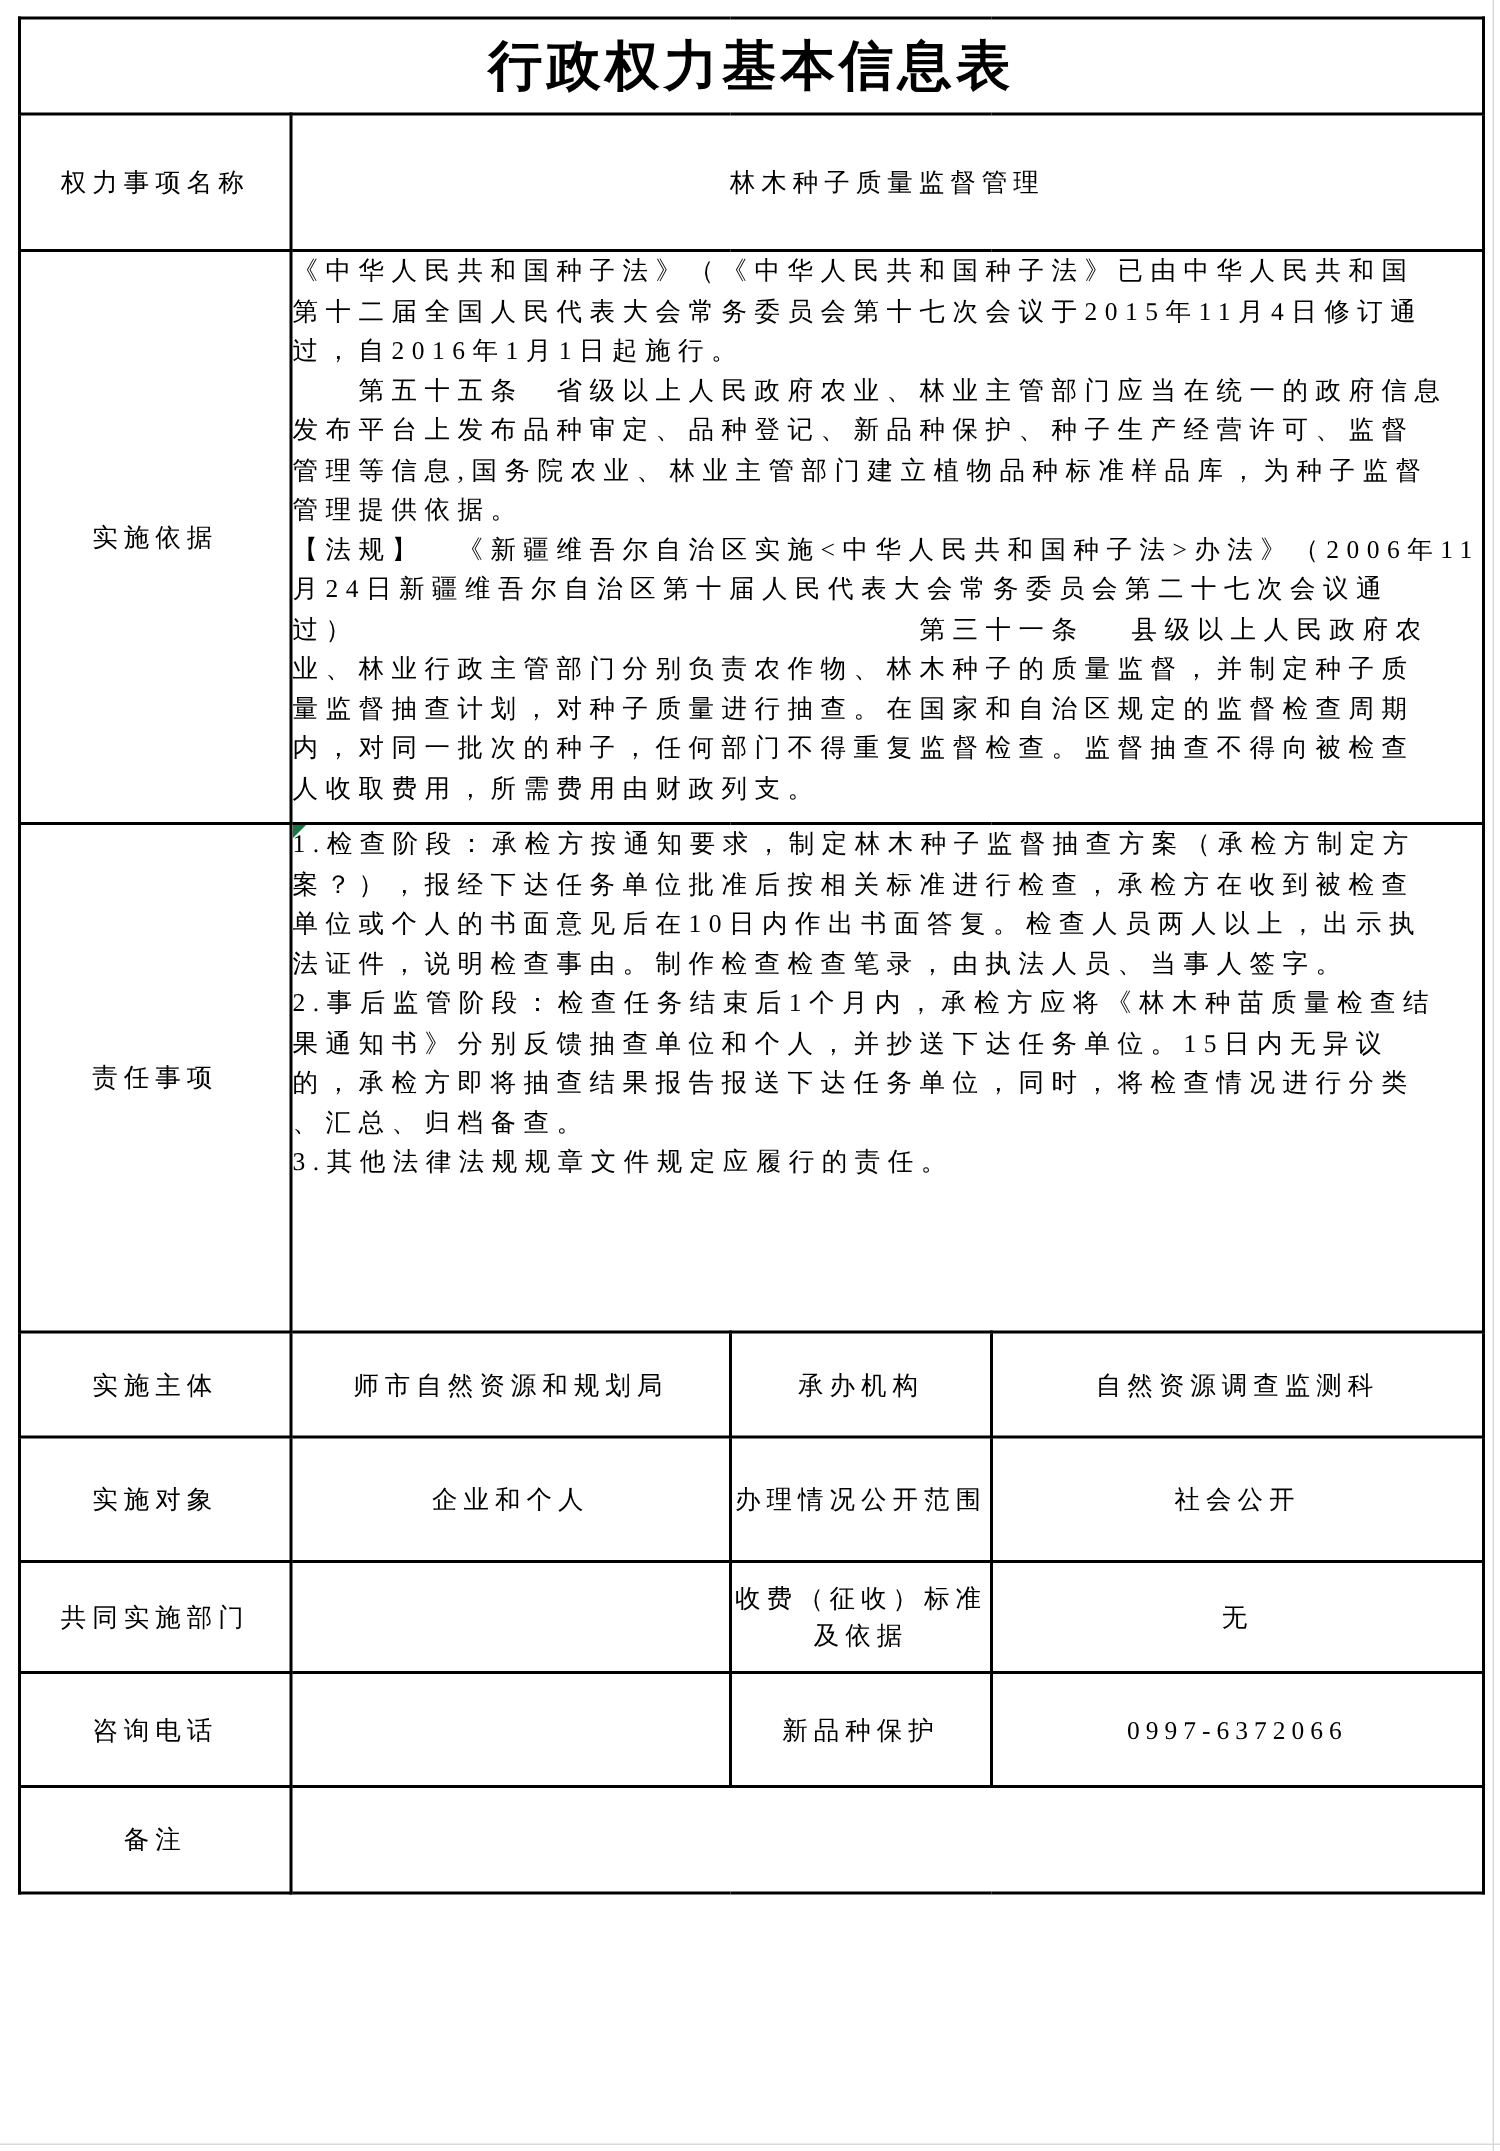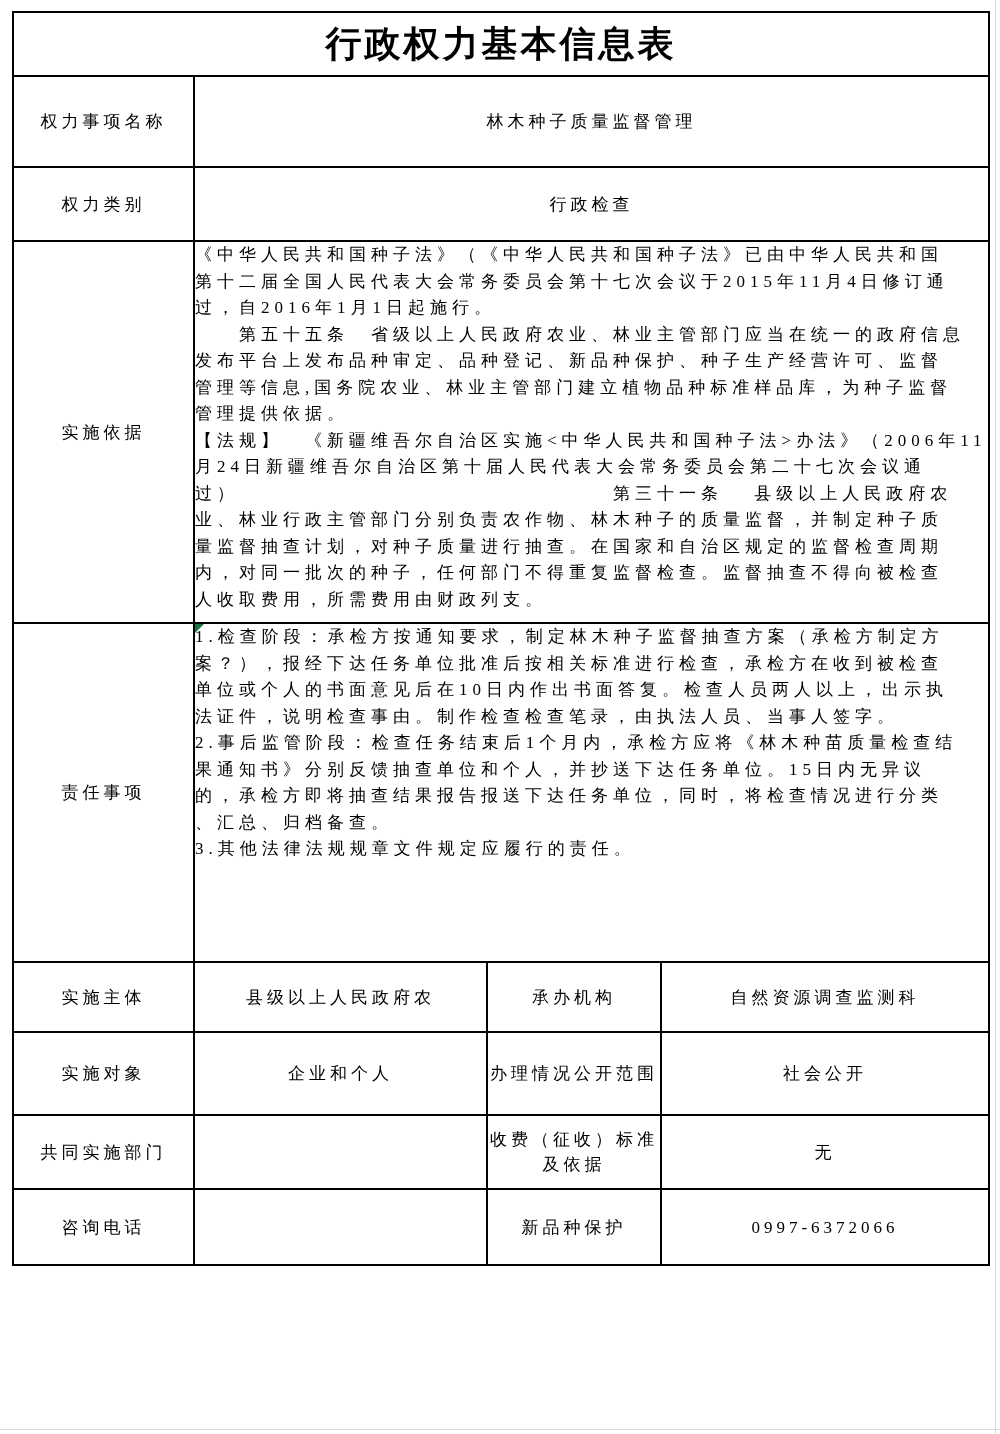--- a/index.html
+++ b/index.html
@@ -86,24 +86,20 @@
     <tbody>
         <tr class="r0">
       <td class="title-cell" colspan="4">行政权力基本信息表</td>
     </tr>
 
     <tr class="r1">
       <td class="lbl">权力事项名称</td>
       <td class="val" colspan="3">林木种子质量监督管理</td>
     </tr>
 
-    <tr class="r2">
-      <td class="lbl">权力类别</td>
-      <td class="val" colspan="3">行政检查</td>
-    </tr>
 
     <tr class="r3">
       <td class="lbl">实施依据</td>
       <td class="longtext basis-cell" colspan="3">《中华人民共和国种子法》（《中华人民共和国种子法》已由中华人民共和国
 第十二届全国人民代表大会常务委员会第十七次会议于2015年11月4日修订通
 过，自2016年1月1日起施行。
 　　第五十五条　省级以上人民政府农业、林业主管部门应当在统一的政府信息
 发布平台上发布品种审定、品种登记、新品种保护、种子生产经营许可、监督
 管理等信息,国务院农业、林业主管部门建立植物品种标准样品库，为种子监督
 管理提供依据。
@@ -124,21 +120,21 @@
 法证件，说明检查事由。制作检查检查笔录，由执法人员、当事人签字。
 2.事后监管阶段：检查任务结束后1个月内，承检方应将《林木种苗质量检查结
 果通知书》分别反馈抽查单位和个人，并抄送下达任务单位。15日内无异议
 的，承检方即将抽查结果报告报送下达任务单位，同时，将检查情况进行分类
 、汇总、归档备查。
 3.其他法律法规规章文件规定应履行的责任。</span></td>
     </tr>
 
     <tr class="r5">
       <td class="lbl">实施主体</td>
-      <td class="val">县级以上人民政府农</td>
+      <td class="val">师市自然资源和规划局</td>
       <td class="lbl">承办机构</td>
       <td class="val">自然资源调查监测科</td>
     </tr>
 
     <tr class="r6">
       <td class="lbl">实施对象</td>
       <td class="val">企业和个人</td>
       <td class="lbl">办理情况公开范围</td>
       <td class="val">社会公开</td>
     </tr>
@@ -151,18 +147,22 @@
     </tr>
 
 
     <tr class="r9">
       <td class="lbl">咨询电话</td>
       <td class="val"></td>
       <td class="lbl">新品种保护</td>
       <td class="val">0997-6372066</td>
     </tr>
 
+    <tr class="r10">
+      <td class="lbl">备注</td>
+      <td class="val" colspan="3"></td>
+    </tr>
   </tbody>
     </table>
 
   <div class="edge-right"></div>
   <div class="edge-bottom"></div>
 </div>
 
 </body></html>

